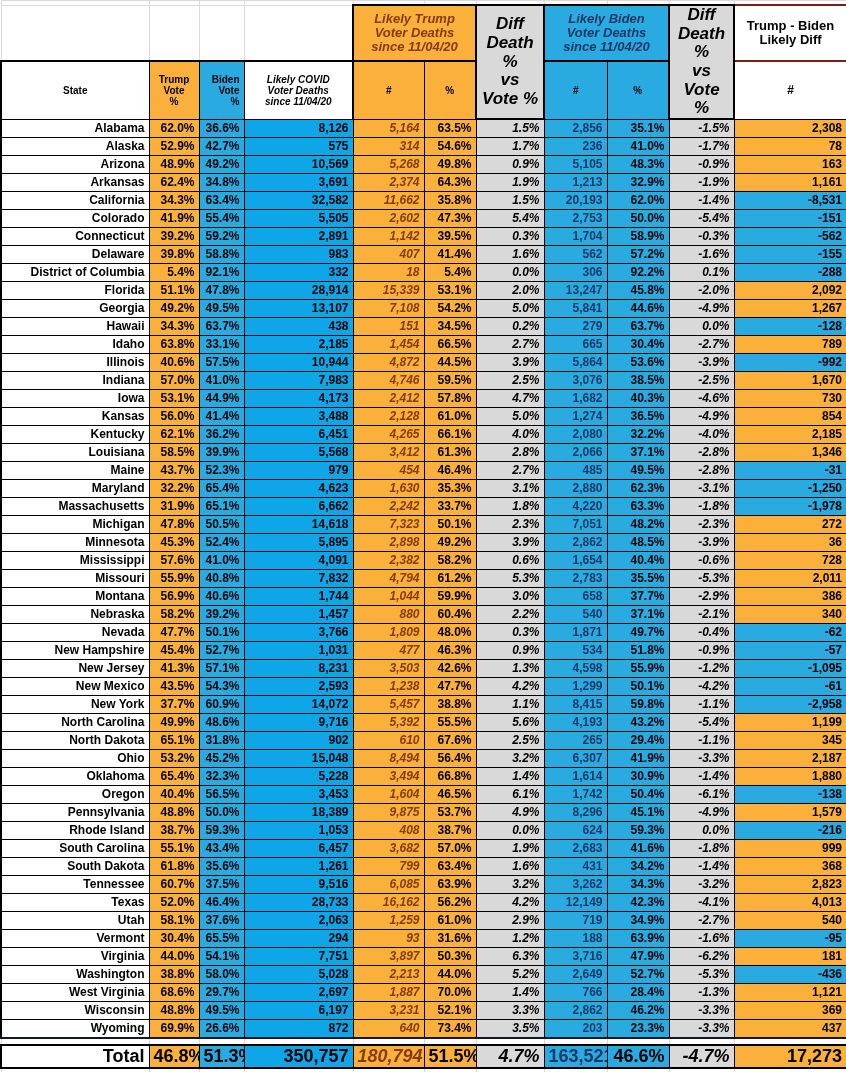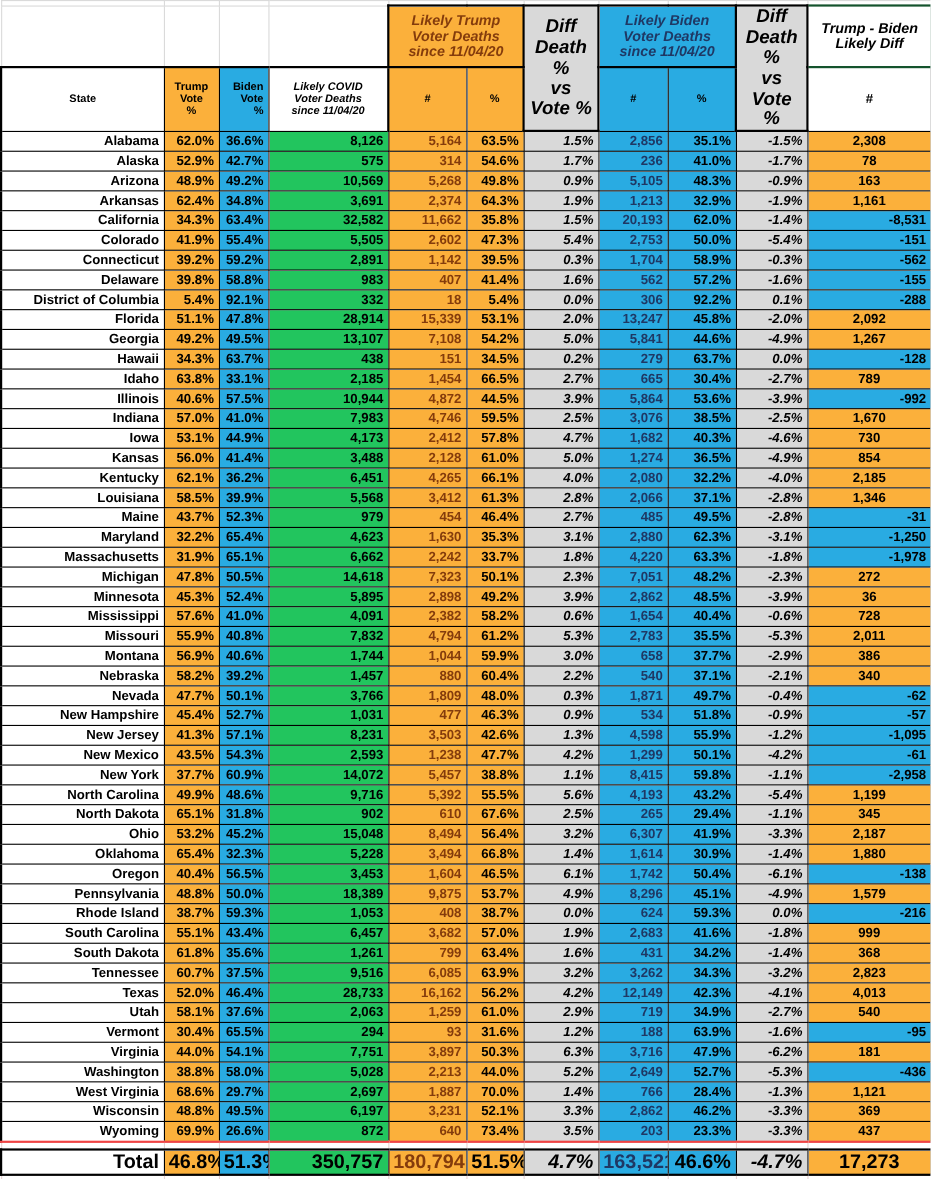--- a/index.html
+++ b/index.html
@@ -14,49 +14,49 @@
   tr.ghost-bottom td{border:1px solid #e7d2d2;border-bottom:none;height:5px;}
   .spacer{border-left:1px solid #e7d2d2;border-right:1px solid #e7d2d2;
           border-top:none;border-bottom:none;background:#fff;height:5px;padding:0;}
   
   .h-trump{background:var(--orange);color:var(--trump_text);border:2px solid #000;
            font-style:italic;font-size:13px;text-align:center;white-space:pre-line;vertical-align:middle;}
   .h-biden{background:var(--blue);color:var(--biden_text);border:2px solid #000;
            font-style:italic;font-size:13px;text-align:center;white-space:pre-line;vertical-align:middle;}
   .h-diff{background:var(--gray);border:2px solid #000;font-style:italic;font-size:17px;
           text-align:center;white-space:pre-line;vertical-align:middle;}
-  .h-tb{background:#fff;border:2px solid #14532d;font-style:italic;font-size:13px;
+  .h-tb{background:#fff;border:2px solid #7f1d1d;font-size:13px;
         text-align:center;white-space:pre-line;vertical-align:middle;}
   .h2{text-align:center;vertical-align:middle;white-space:pre-line;font-size:10px;border-top:2px solid #000;}
   .h-state{background:#fff;border-left:2px solid #000;}
   .h-tvote{background:var(--orange);}
   .h-bvote{background:var(--blue);text-align:right;}
   .h-covid{background:#fff;font-style:italic;}
   .h-num-t,.h-pct-t{background:var(--orange);border-top:1px solid #000;}
   .h-num-b,.h-pct-b{background:var(--blue);border-top:1px solid #000;}
   .h-tb-num{background:#fff;border-right:2px solid #000;border-top:1px solid #000;text-align:center;vertical-align:middle;}
   .h-num-t{border-left:2px solid #000;}
   .h-pct-t{border-right:2px solid #000;}
   .h-num-b{border-left:2px solid #000;}
   .h-pct-b{border-right:2px solid #000;}
   
   .data-row td{height:17px;text-align:right;}
   .c-state{background:#fff;border-left:2px solid #000;}
   .c-tvote{background:var(--orange);}
   .c-bvote{background:var(--blue);}
-  .c-covid{background:#22c55e;}
-  .c-tn{background:var(--orange);color:var(--trump_text);}
+  .c-covid{background:#0ea5e9;}
+  .c-tn{background:var(--orange);color:var(--trump_text);font-style:italic;}
   .c-tp{background:var(--orange);margin-left:36px;}
   .c-d1,.c-d2{background:var(--gray);font-style:italic;}
   .c-bn{background:var(--blue);color:var(--biden_text);}
   .c-bp{background:var(--blue);}
   .c-tb{border-right:2px solid #000;}
-  .c-tb.pos{background:var(--orange);text-align:center;}
+  .c-tb.pos{background:var(--orange);}
   .c-tb.neg{background:var(--blue);}
-  .data-row:last-child td{border-bottom:2px solid #ef4444;}
+  .data-row:last-child td{border-bottom:2px solid #0f172a;}
   
   .total-row td{height:21px;text-align:right;font-size:18px;
                 border-top:2px solid #000;border-bottom:2px solid #000;}
 </style>
 </head>
 <body>
 
 <div id="page">
   <table>
     <colgroup>

